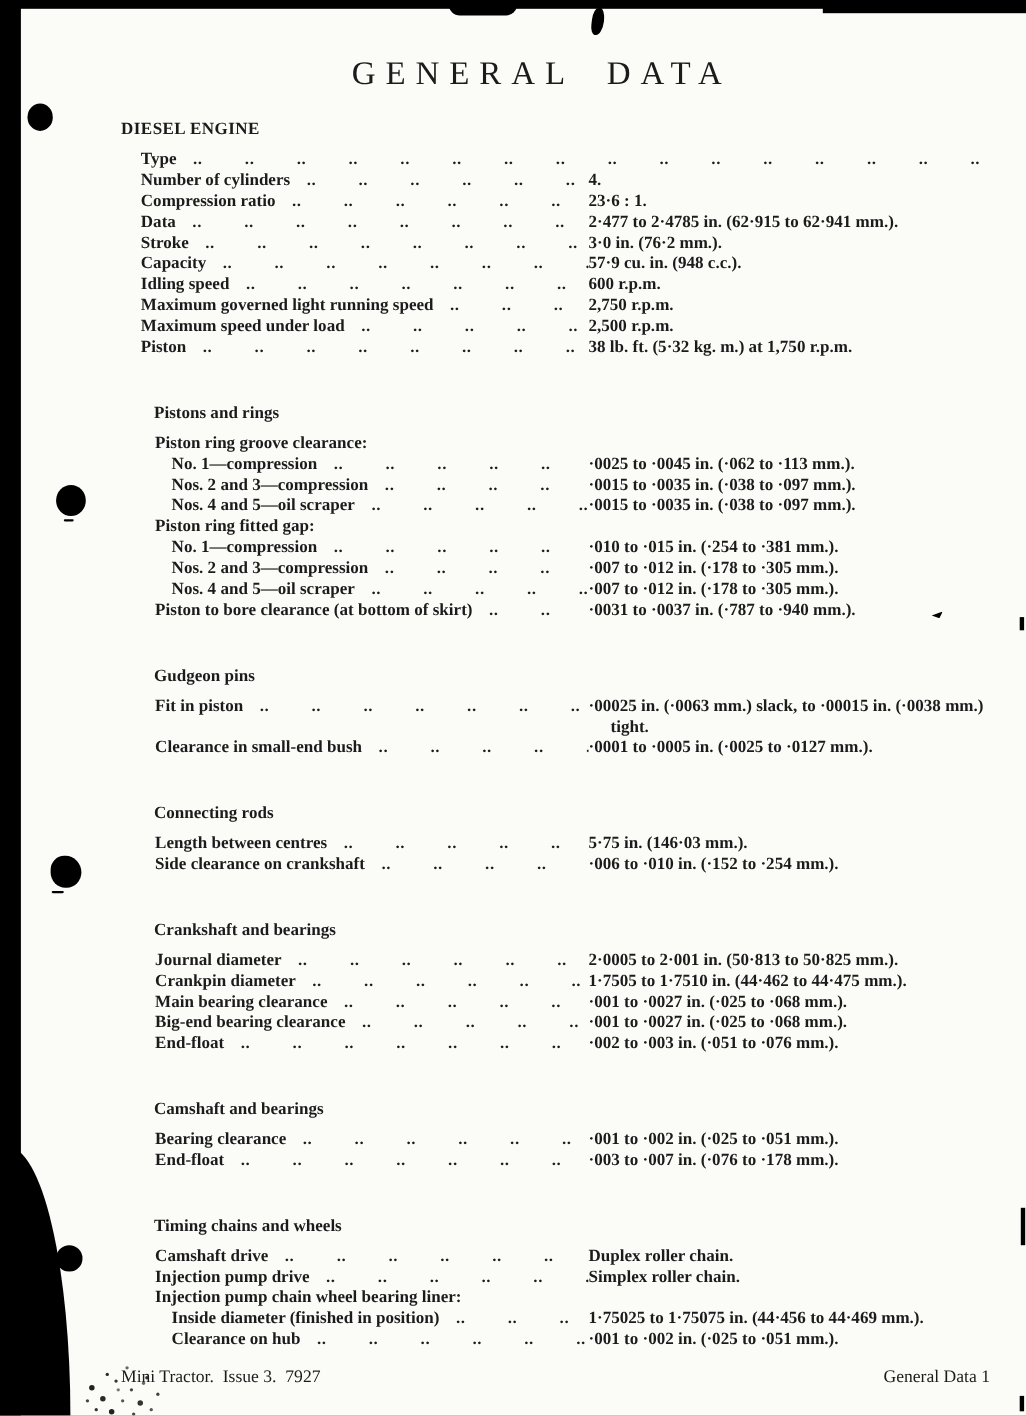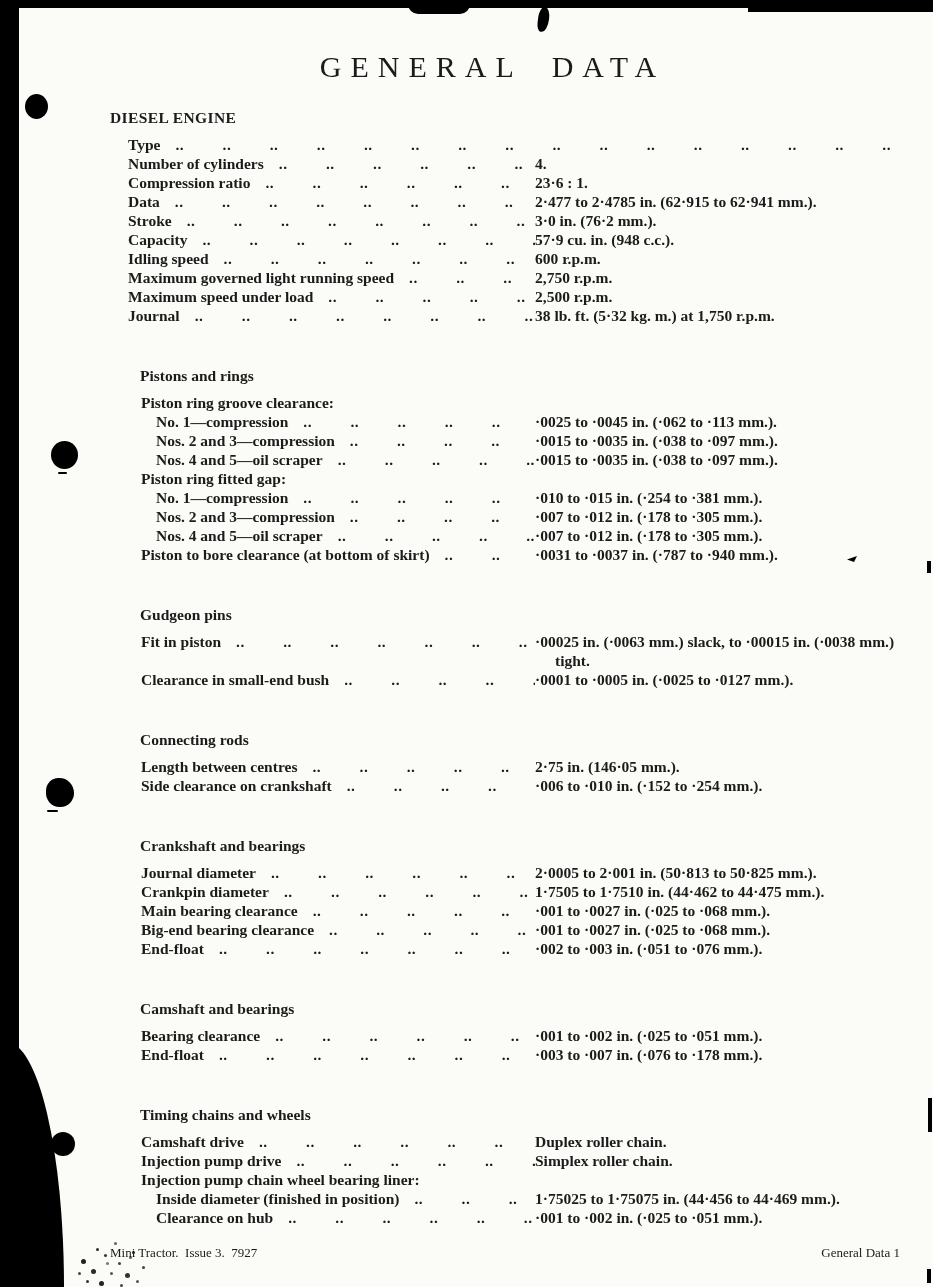--- a/index.html
+++ b/index.html
@@ -55,21 +55,21 @@
   .section:first-child .section-heading { margin-left:-18px; letter-spacing:0.4px; }
   .row { display:flex; align-items:baseline; line-height:19px; font-size:15.5px;font-weight:bold; }
   .label { white-space:nowrap; flex:none; }
   .row.i1 .label { padding-left:13px; }
   .row.i2 .label { padding-left:28px; }
   .dots { flex:1 1 auto; overflow:hidden; white-space:nowrap;
           padding:0 8px 0 15px; word-spacing:34px; letter-spacing:0.5px; }
   .value { flex:0 0 368px; max-width:368px; }
   .value2 { padding-left:20px; }
   .footer { position:absolute; left:110px; right:33px; bottom:26px;
-            display:flex; justify-content:space-between; font-size:13px; }
+            display:flex; justify-content:space-between; font-size:16px; }
   .footer span { white-space:pre; }
 </style>
 </head>
 <body>
 
 <div class="page">
 
   <div class="scan-topbar"></div>
   <div class="scan-topbar-bump1"></div>
   <div class="scan-topbar-bump2"></div>
@@ -141,21 +141,21 @@
     <span class="value">2,750 r.p.m.</span>
   </div>
 
   <div class="row i0">
     <span class="label">Maximum speed under load</span>
     <span class="dots">.. .. .. .. .. .. .. .. .. .. .. .. .. .. .. ..</span>
     <span class="value">2,500 r.p.m.</span>
   </div>
 
   <div class="row i0">
-    <span class="label">Journal</span>
+    <span class="label">Piston</span>
     <span class="dots">.. .. .. .. .. .. .. .. .. .. .. .. .. .. .. ..</span>
     <span class="value">38 lb. ft. (5·32 kg. m.) at 1,750 r.p.m.</span>
   </div>
 </div>
   </section>
 
   <section class="section">
     <h2 class="section-heading">Pistons and rings</h2>
     <div class="rows">
   <div class="row i1">
@@ -228,21 +228,21 @@
   </div>
 </div>
   </section>
 
   <section class="section">
     <h2 class="section-heading">Connecting rods</h2>
     <div class="rows">
   <div class="row i1">
     <span class="label">Length between centres</span>
     <span class="dots">.. .. .. .. .. .. .. .. .. .. .. .. .. .. .. ..</span>
-    <span class="value">2·75 in. (146·05 mm.).</span>
+    <span class="value">5·75 in. (146·03 mm.).</span>
   </div>
 
   <div class="row i1">
     <span class="label">Side clearance on crankshaft</span>
     <span class="dots">.. .. .. .. .. .. .. .. .. .. .. .. .. .. .. ..</span>
     <span class="value">·006 to ·010 in. (·152 to ·254 mm.).</span>
   </div>
 </div>
   </section>
 

